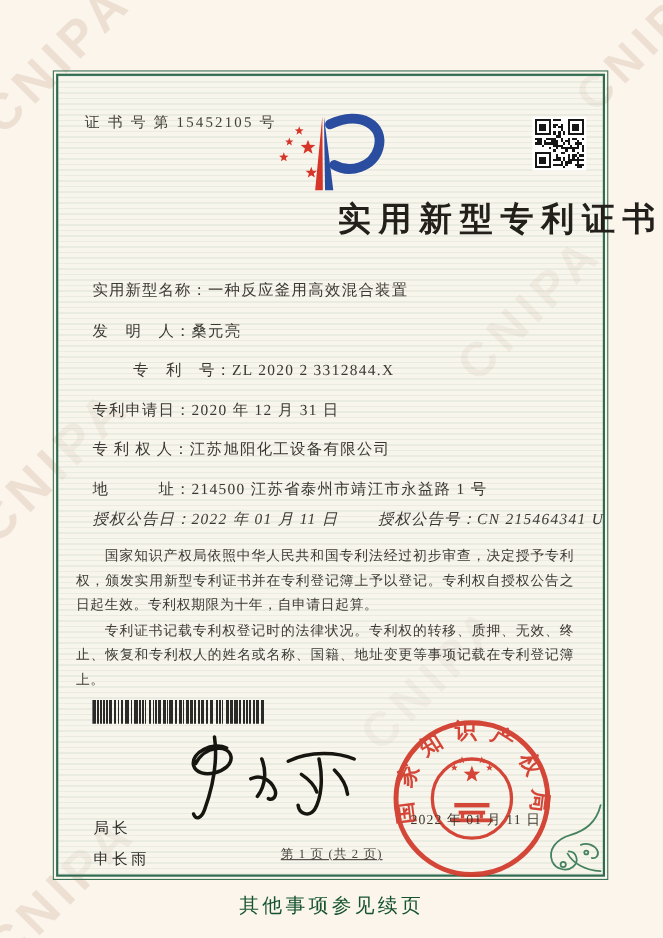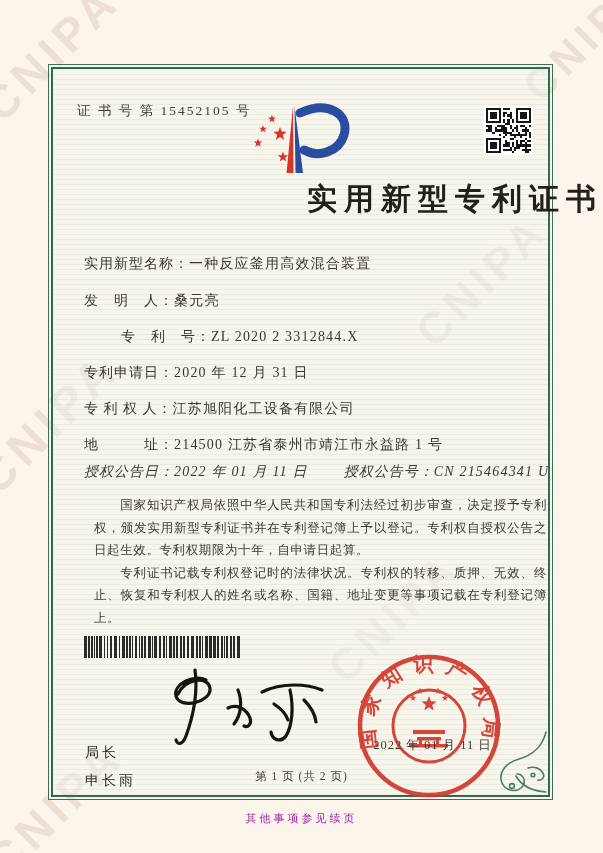--- a/index.html
+++ b/index.html
@@ -26,35 +26,35 @@
   .qr{left:484px;top:106px;width:49px;height:49px;background:#fff;padding:2px;box-sizing:border-box;}
   .qr svg{width:100%;height:100%;display:block;}
   .logo{left:240px;top:100px;width:126px;height:78px;}
   .logo svg{width:100%;height:100%;display:block;}
   .title{left:0;right:0;top:179px;text-align:right;font-size:30px;font-weight:bold;
          letter-spacing:7px;color:#23201c;}
   .frow{left:84px;font-size:14px;letter-spacing:1px;color:#3b3833;white-space:nowrap;}
   .frow .val{letter-spacing:1.2px;}
   .f0{top:255px;} .f1{top:292px;} .f2{top:328px;margin-left:37px;} .f3{top:364px;} .f4{top:400px;} .f5{top:436px;} .f6{top:463px;font-style:italic;}
   .lbl2{margin-left:36px;}
-  .paras{left:94px;top:494px;width:453px;}
+  .paras{left:69px;top:494px;width:453px;}
   .paras p{margin:0;font-size:12.5px;line-height:22.5px;letter-spacing:0.6px;
            text-indent:2.1em;text-align:justify;color:#3d3a34;}
   .barcode{left:84px;top:636px;width:158px;height:22px;}
   .barcode svg{width:100%;height:100%;display:block;}
   .signer{left:85px;top:694px;font-family:"Liberation Sans","DejaVu Sans",sans-serif;
           font-size:14px;letter-spacing:3px;color:#2c2b27;line-height:28px;margin-top:44px;}
   .signature{left:150px;top:664px;width:200px;height:100px;z-index:4;}
   .signature svg{width:100%;height:100%;display:block;}
   .seal{left:355px;top:652px;width:148px;height:148px;z-index:4;opacity:0.93;}
   .seal svg{width:100%;height:100%;display:block;}
   .seal-date{left:360px;top:737px;width:145px;text-align:center;z-index:5;
              font-size:12.5px;letter-spacing:1px;color:#3e3a30;}
-  .page-info{left:0;right:0;top:769px;text-align:center;font-size:11.5px;letter-spacing:1px;color:#45413b;}
-  .note{left:0;right:0;top:811px;text-align:center;font-size:11px;letter-spacing:3px;color:#a21caf;z-index:3;}
+  .page-info{left:0;right:0;top:769px;text-align:center;font-size:11.5px;letter-spacing:1px;color:#45413b;text-decoration:underline;}
+  .note{left:0;right:0;top:811px;text-align:center;font-size:18px;letter-spacing:3px;color:#14532d;z-index:3;}
   .ornament{left:490px;top:728px;width:60px;height:70px;z-index:3;}
   .ornament svg{width:100%;height:100%;display:block;}
 </style>
 </head>
 <body>
 
 <div class="page">
 
   <div class="wm wm1">CNIPA</div>
   <div class="wm wm2">CNIPA</div>

